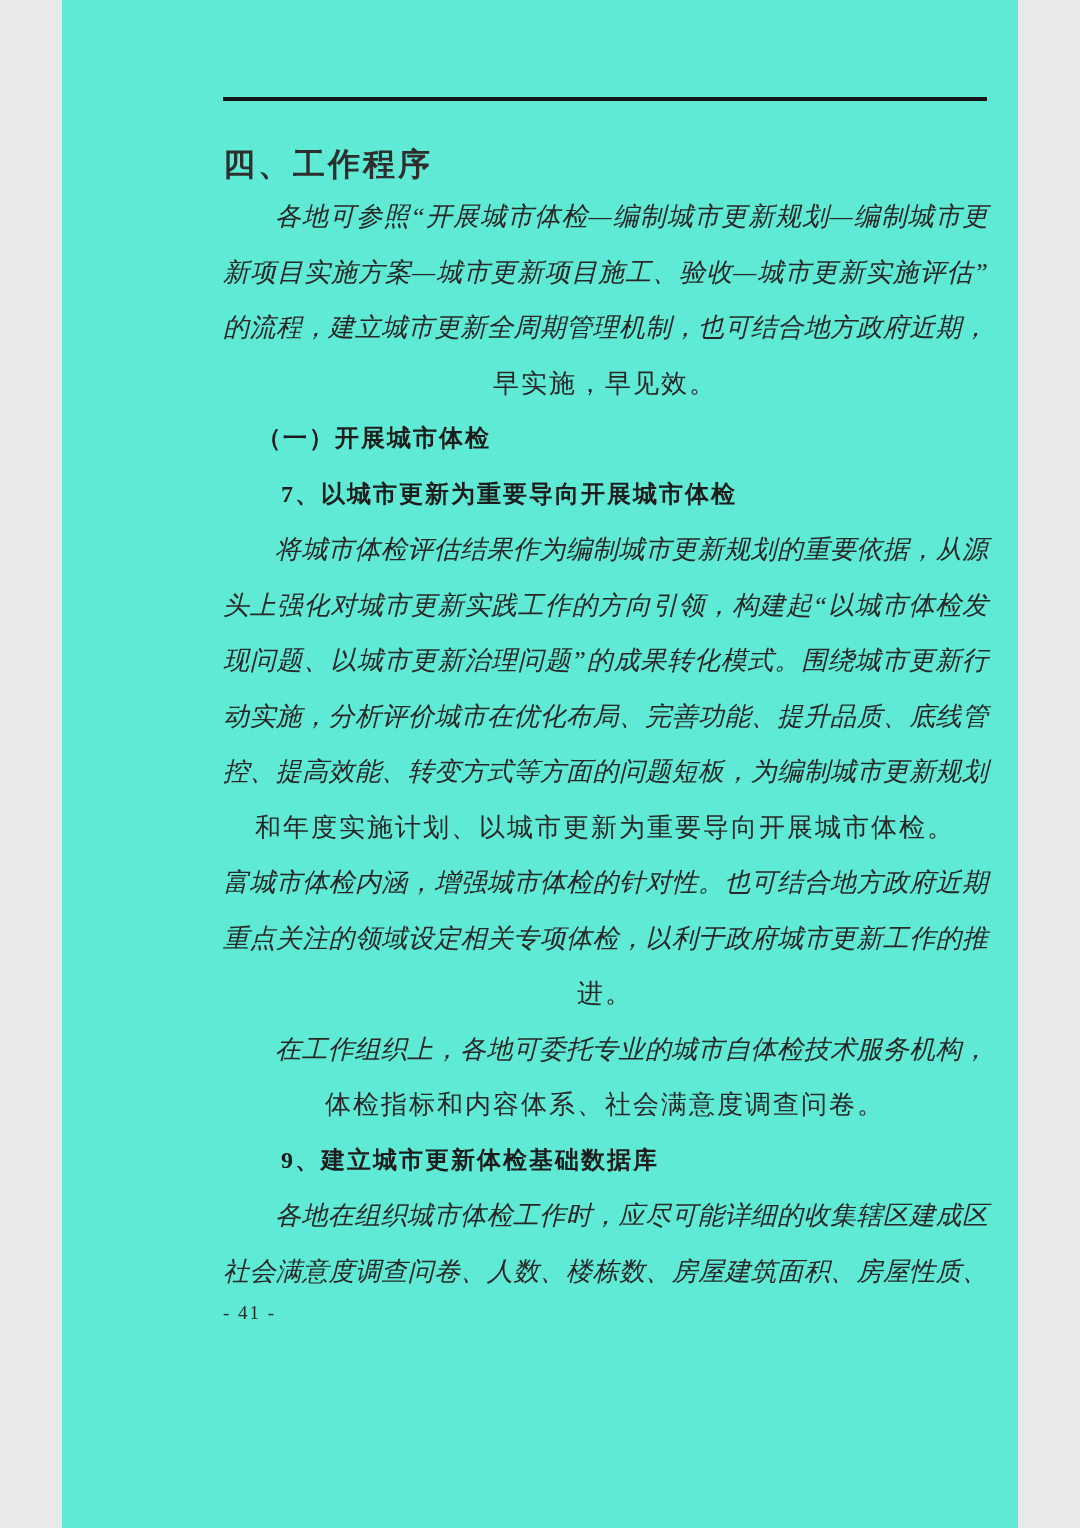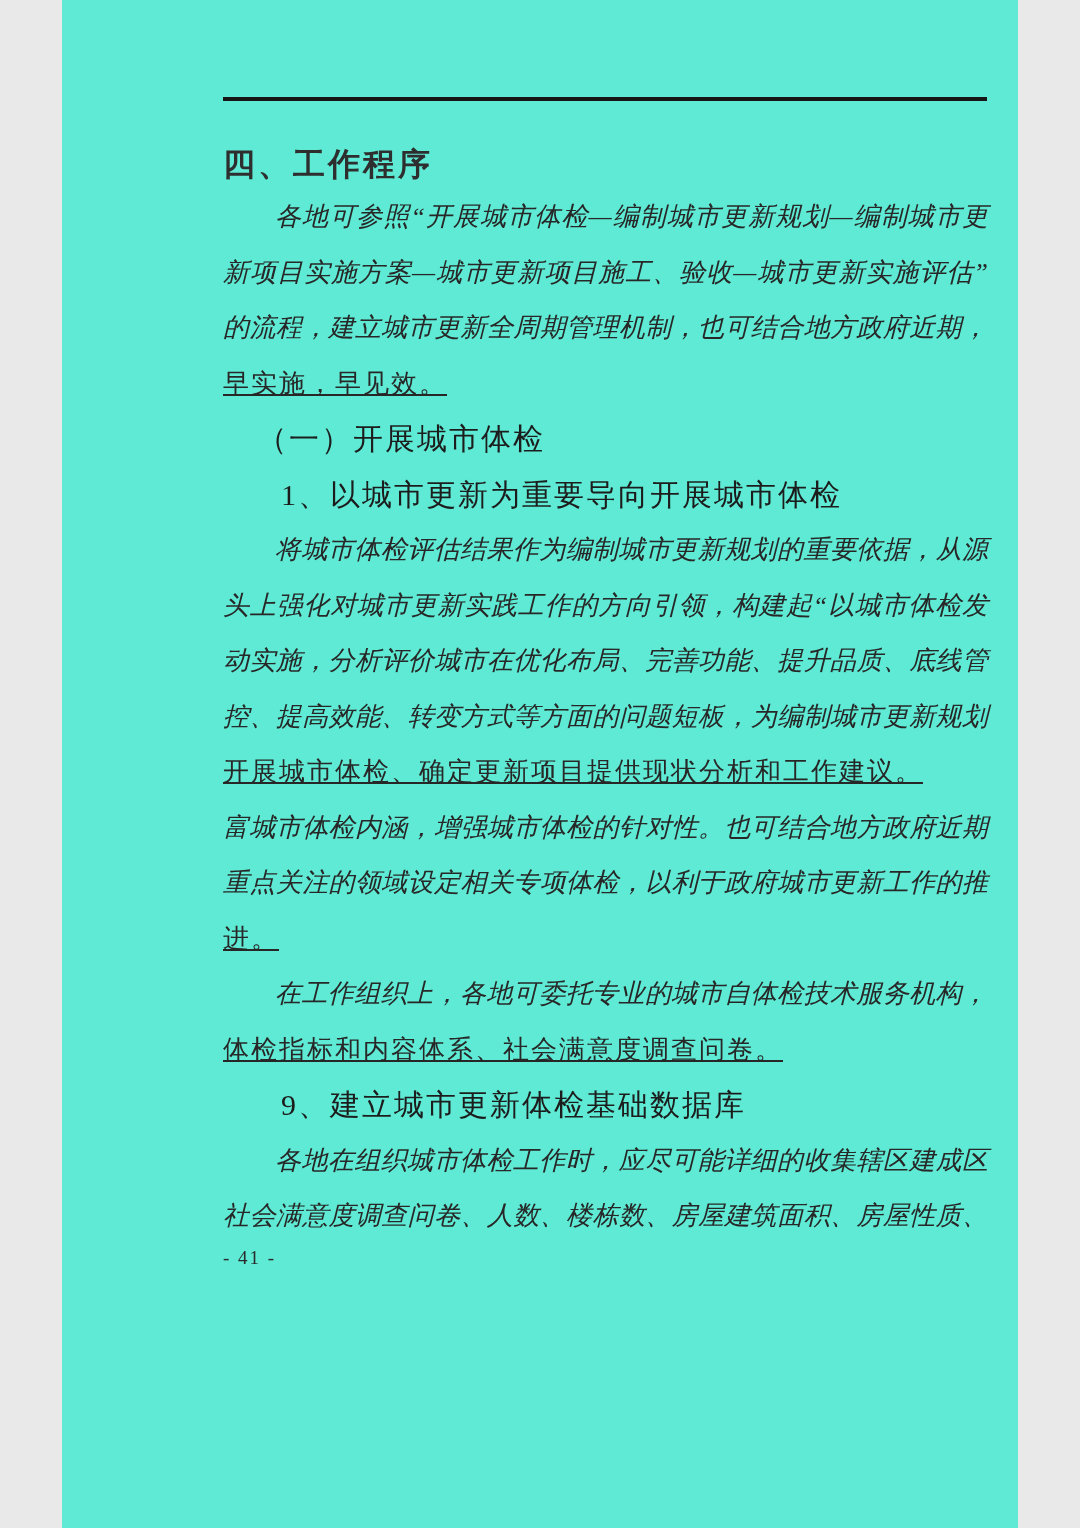--- a/index.html
+++ b/index.html
@@ -30,22 +30,22 @@
     line-height: 50px;
     font-family: "Liberation Sans", "DejaVu Sans", sans-serif;
     font-size: 32px;
     font-weight: 600;
     letter-spacing: 3px;
     color: #2e2e2e;
   }
   .h2, .h3 {
     height: 55.5px;
     line-height: 55.5px;
-    font-size: 30px;
-    font-weight: 400;
+    font-size: 24px;
+    font-weight: 700;
     letter-spacing: 2px;
     color: #1c1c1c;
   }
   .h2 { padding-left: 34px; }
   .h3 { padding-left: 58px; }
   .line {
     height: 55.5px;
     line-height: 55.5px;
     font-size: 26px;
     letter-spacing: -1px;
@@ -53,23 +53,22 @@
     white-space: nowrap;
   }
   .line.justify {
     white-space: normal;
     text-align: justify;
     text-align-last: justify;
     text-justify: inter-character;
     font-style: italic;
   }
   .line.noexpand {
-    text-align: left;
+    text-align: center;
     letter-spacing: 2px;
-    text-decoration: underline;
   }
   .indent { text-indent: 2em; }
   .page-num {
     height: 26px;
     line-height: 26px;
     margin-top: 1px;
     font-size: 19px;
     letter-spacing: 2px;
     color: #2a2a2a;
   }
@@ -80,26 +79,27 @@
 <div class="page">
   <div class="content">
     <div class="rule"></div>
     <div>
         <div class="h1">四、工作程序</div>
         <div class="line justify indent">各地可参照“开展城市体检—编制城市更新规划—编制城市更</div>
         <div class="line justify">新项目实施方案—城市更新项目施工、验收—城市更新实施评估”</div>
         <div class="line justify">的流程，建立城市更新全周期管理机制，也可结合地方政府近期，</div>
         <div class="line noexpand">早实施，早见效。</div>
         <div class="h2">（一）开展城市体检</div>
-        <div class="h3">1、以城市更新为重要导向开展城市体检</div>
+        <div class="h3">7、以城市更新为重要导向开展城市体检</div>
         <div class="line justify indent">将城市体检评估结果作为编制城市更新规划的重要依据，从源</div>
         <div class="line justify">头上强化对城市更新实践工作的方向引领，构建起“以城市体检发</div>
+        <div class="line justify">现问题、以城市更新治理问题”的成果转化模式。围绕城市更新行</div>
         <div class="line justify">动实施，分析评价城市在优化布局、完善功能、提升品质、底线管</div>
         <div class="line justify">控、提高效能、转变方式等方面的问题短板，为编制城市更新规划</div>
-        <div class="line noexpand">开展城市体检、确定更新项目提供现状分析和工作建议。</div>
+        <div class="line noexpand">和年度实施计划、以城市更新为重要导向开展城市体检。</div>
         <div class="line justify">富城市体检内涵，增强城市体检的针对性。也可结合地方政府近期</div>
         <div class="line justify">重点关注的领域设定相关专项体检，以利于政府城市更新工作的推</div>
         <div class="line noexpand">进。</div>
         <div class="line justify indent">在工作组织上，各地可委托专业的城市自体检技术服务机构，</div>
         <div class="line noexpand">体检指标和内容体系、社会满意度调查问卷。</div>
         <div class="h3">9、建立城市更新体检基础数据库</div>
         <div class="line justify indent">各地在组织城市体检工作时，应尽可能详细的收集辖区建成区</div>
         <div class="line justify">社会满意度调查问卷、人数、楼栋数、房屋建筑面积、房屋性质、</div>
       </div>
     <div class="page-num">- 41 -</div>

